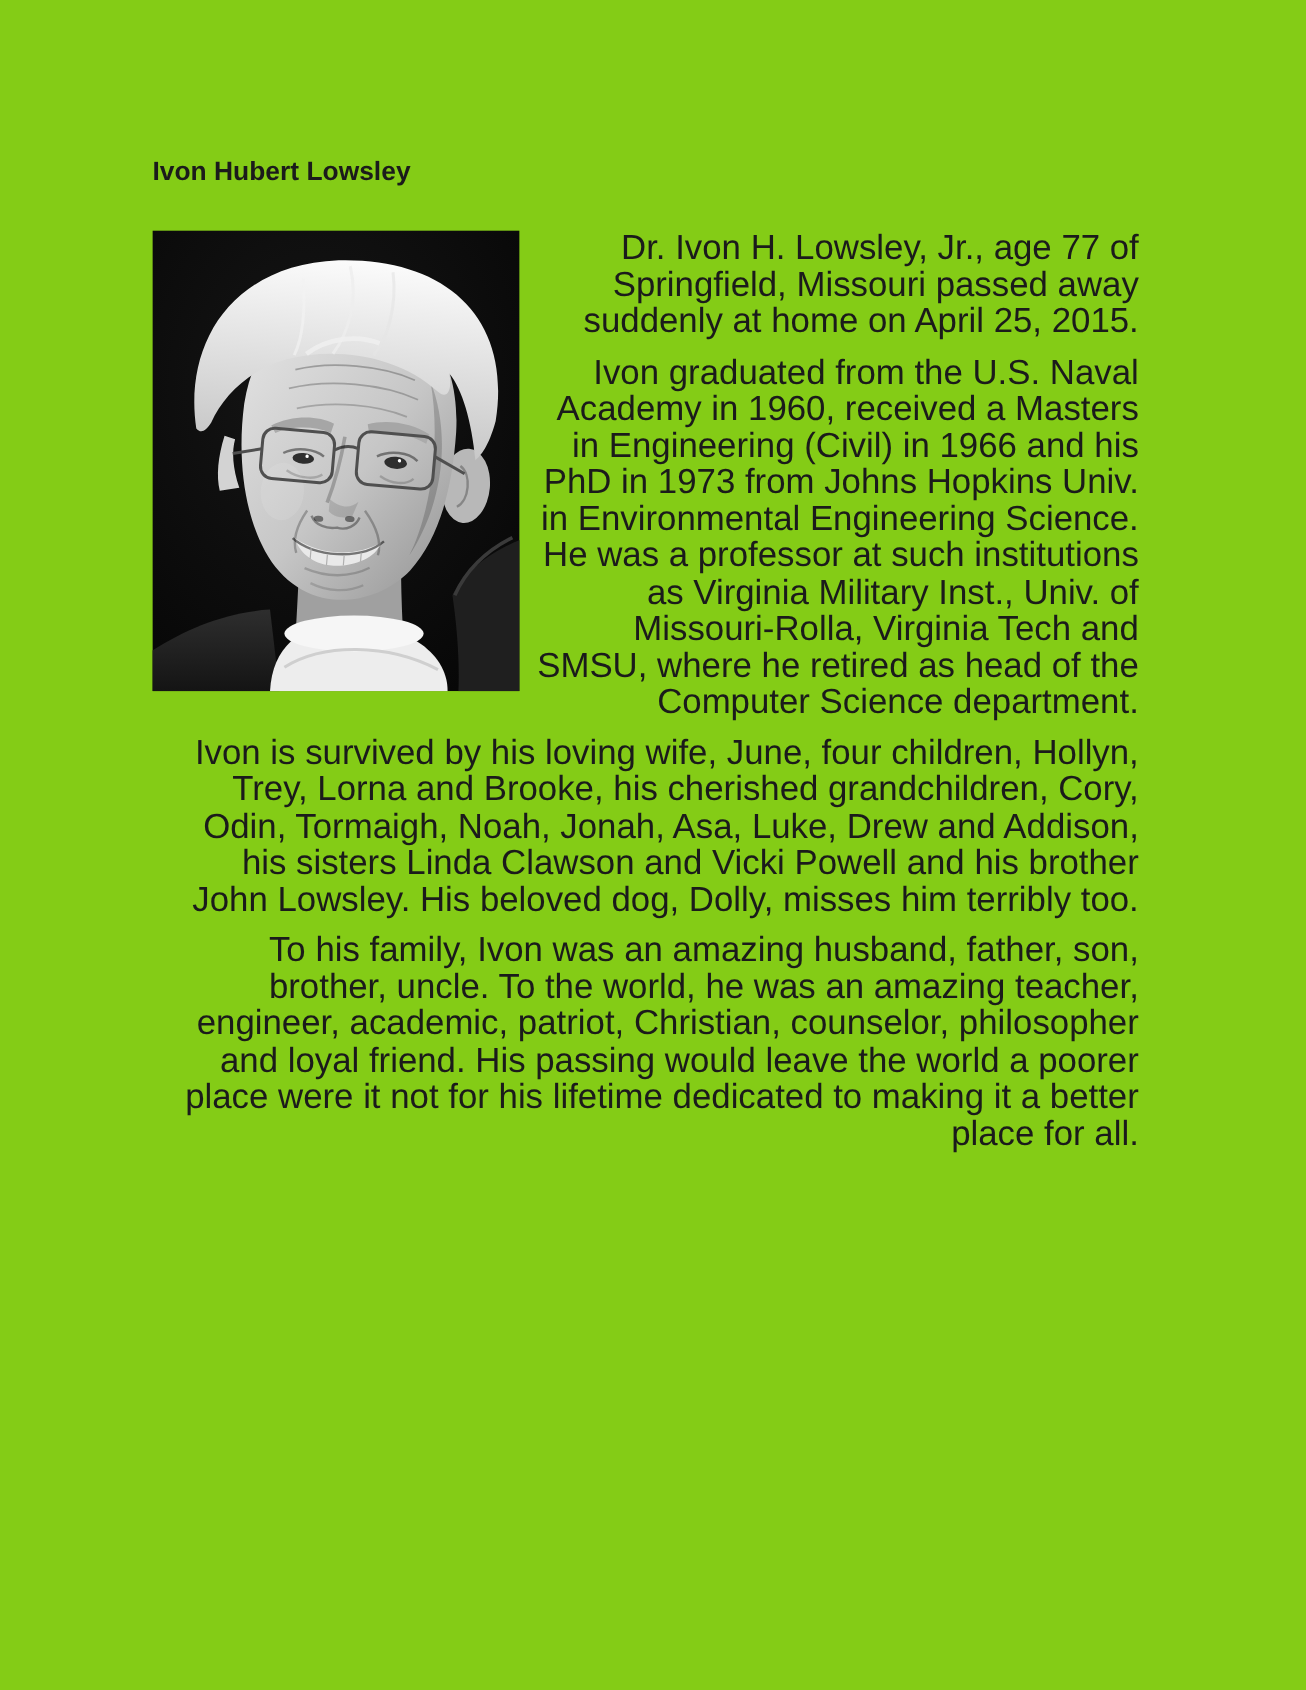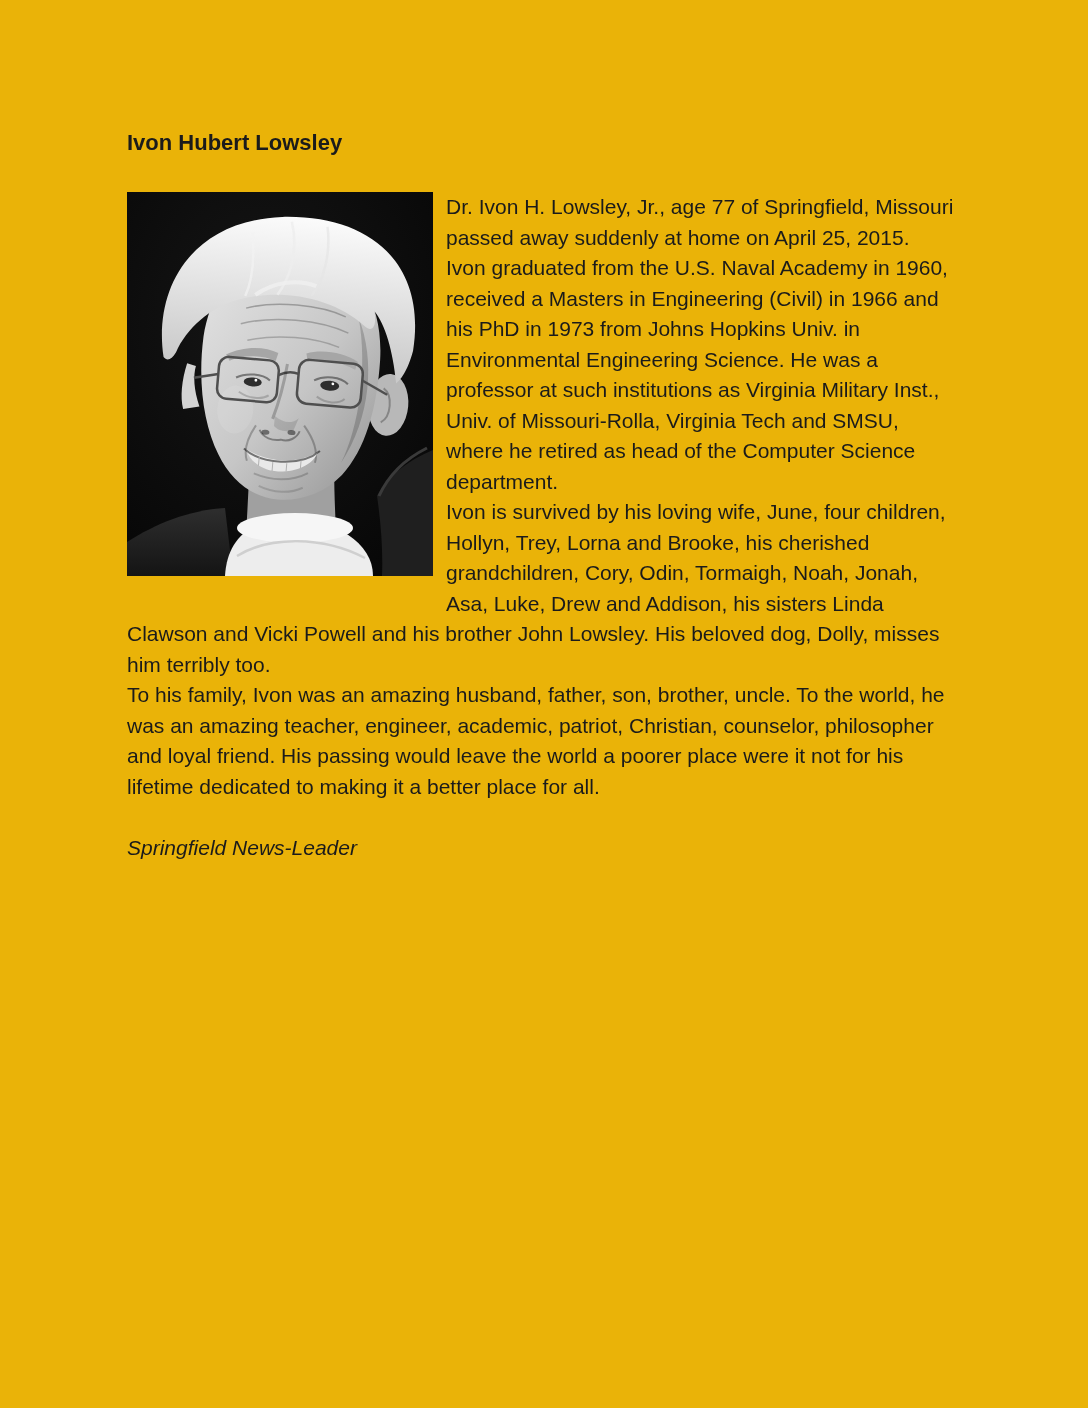--- a/index.html
+++ b/index.html
@@ -1,25 +1,25 @@
 <!DOCTYPE html>
 <html><head>
 <meta charset="utf-8">
 <style>
   * { margin:0; padding:0; box-sizing:border-box; }
   html,body { background:#ffffff; }
   .page {
-    position:relative; width:1088px; height:1408px; background:#eab308;
+    position:relative; width:1088px; height:1408px; background:#84cc16;
     font-family:"Liberation Sans", sans-serif; color:#1b1b1b; overflow:hidden;
   }
   .content { position:absolute; left:127px; top:128px; width:834px; }
   .doc-title { font-size:22px; font-weight:bold; line-height:30px; margin:0 0 34px 0; }
   .photo-wrap { float:left; width:306px; height:384px; margin:0 13px 13px 0; }
   .photo-wrap svg { display:block; width:306px; height:384px; }
-  .body-text p { font-size:21px; line-height:30.5px; margin:0; }
+  .body-text p { font-size:29px; line-height:30.5px; margin:12px;text-align:right; }
   .spacer-line { height:31px; clear:none; }
   .source-line { font-size:21.5px; line-height:30.5px; font-style:italic; margin:0; }
 </style>
 </head>
 <body>
 
 <div class="page">
   <div class="content">
 
     <div class="doc-title">Ivon Hubert Lowsley</div>
@@ -120,17 +120,16 @@
         </svg>
       </div>
 
       <p>Dr. Ivon H. Lowsley, Jr., age 77 of Springfield, Missouri passed away suddenly at home on April 25, 2015.</p>
       <p>Ivon graduated from the U.S. Naval Academy in 1960, received a Masters in Engineering (Civil) in 1966 and his PhD in 1973 from Johns Hopkins Univ. in Environmental Engineering Science. He was a professor at such institutions as Virginia Military Inst., Univ. of Missouri-Rolla, Virginia Tech and SMSU, where he retired as head of the Computer Science department.</p>
       <p>Ivon is survived by his loving wife, June, four children, Hollyn, Trey, Lorna and Brooke, his cherished grandchildren, Cory, Odin, Tormaigh, Noah, Jonah, Asa, Luke, Drew and Addison, his sisters Linda Clawson and Vicki Powell and his brother John Lowsley. His beloved dog, Dolly, misses him terribly too.</p>
       <p>To his family, Ivon was an amazing husband, father, son, brother, uncle. To the world, he was an amazing teacher, engineer, academic, patriot, Christian, counselor, philosopher and loyal friend. His passing would leave the world a poorer place were it not for his lifetime dedicated to making it a better place for all.</p>
 
       <div class="spacer-line"></div>
 
-      <p class="source-line">Springfield News-Leader</p>
     </div>
 
   </div>
 </div>
 
 </body></html>

